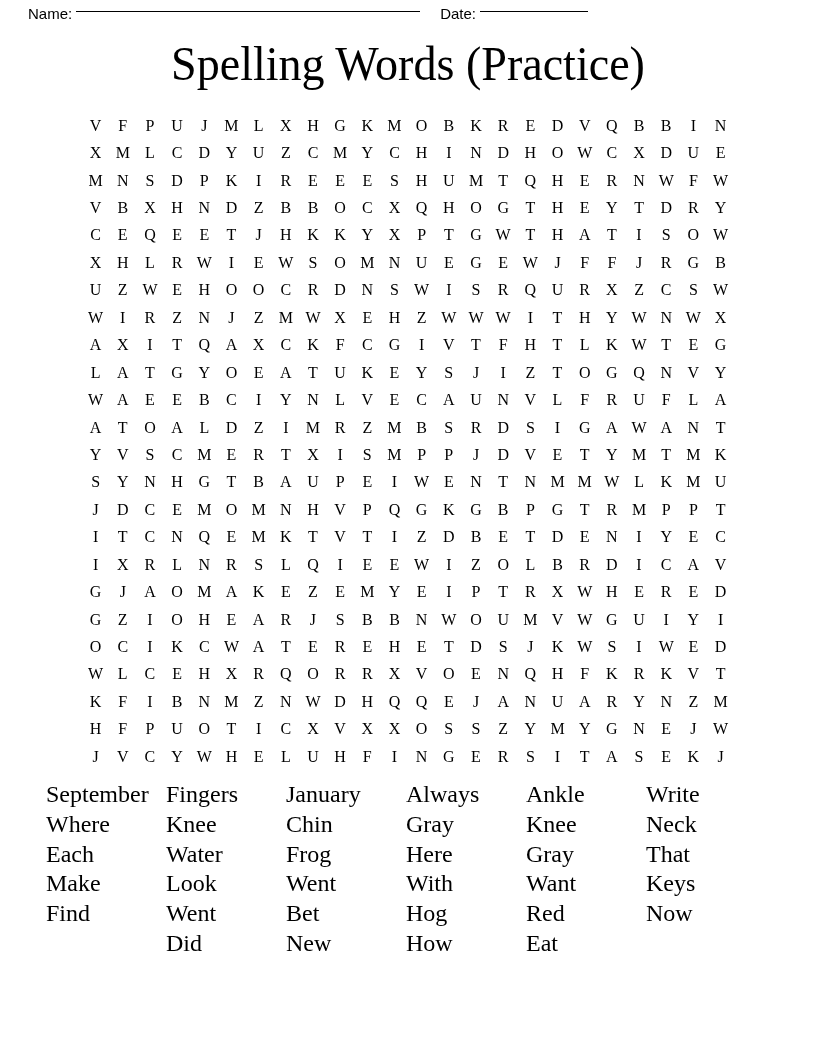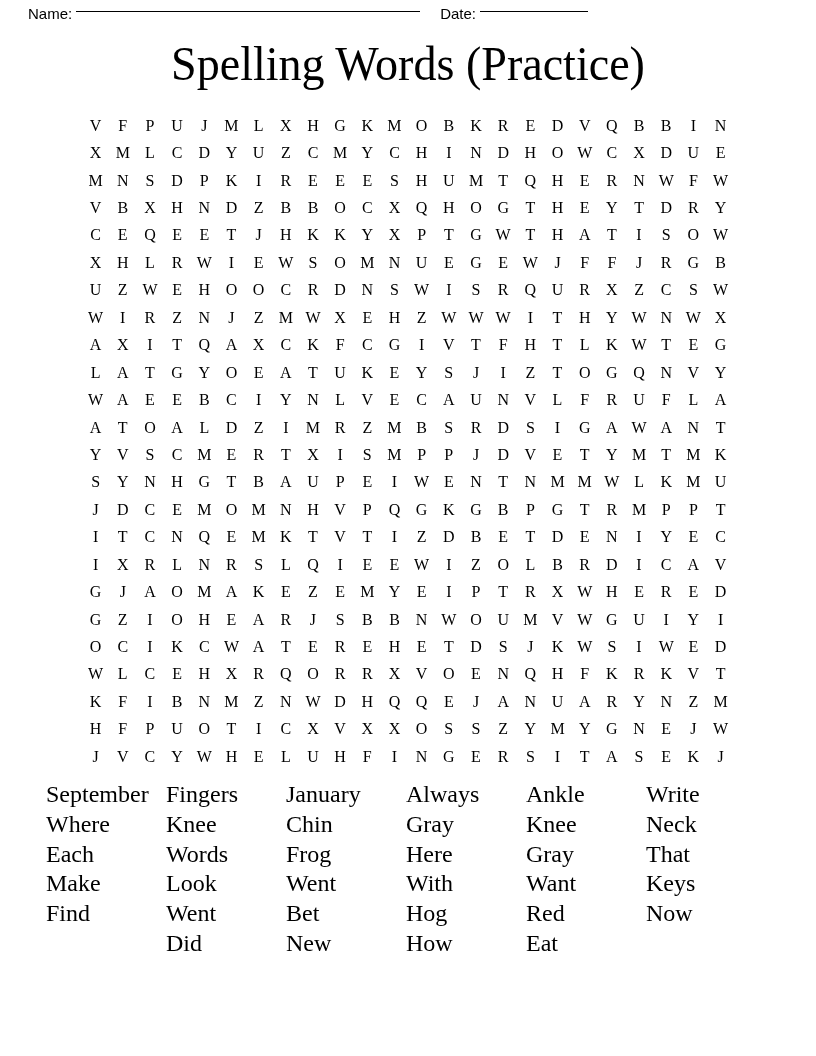--- a/index.html
+++ b/index.html
@@ -751,21 +751,21 @@
     <div class="word-col">
       <div class="word-item">September</div>
       <div class="word-item">Where</div>
       <div class="word-item">Each</div>
       <div class="word-item">Make</div>
       <div class="word-item">Find</div>
     </div>
     <div class="word-col">
       <div class="word-item">Fingers</div>
       <div class="word-item">Knee</div>
-      <div class="word-item">Words</div>
+      <div class="word-item">Water</div>
       <div class="word-item">Look</div>
       <div class="word-item">Went</div>
       <div class="word-item">Did</div>
     </div>
     <div class="word-col">
       <div class="word-item">January</div>
       <div class="word-item">Chin</div>
       <div class="word-item">Frog</div>
       <div class="word-item">Went</div>
       <div class="word-item">Bet</div>

